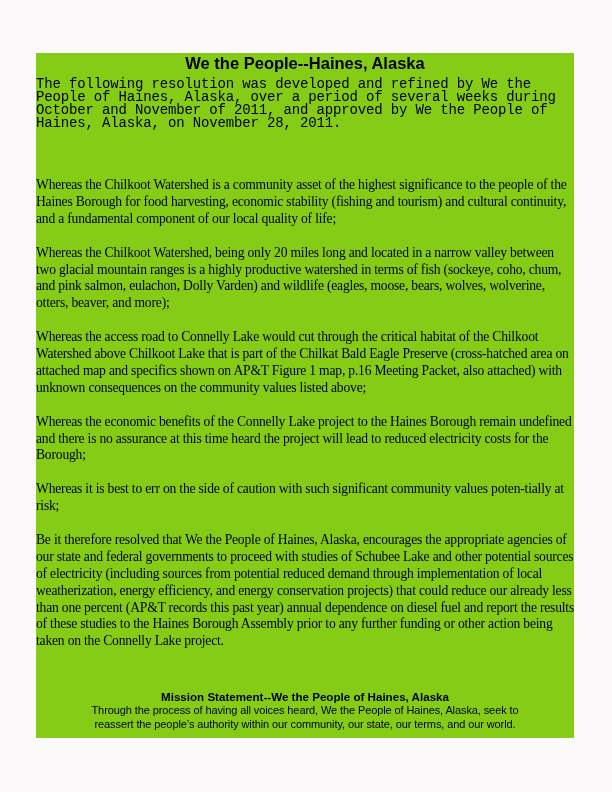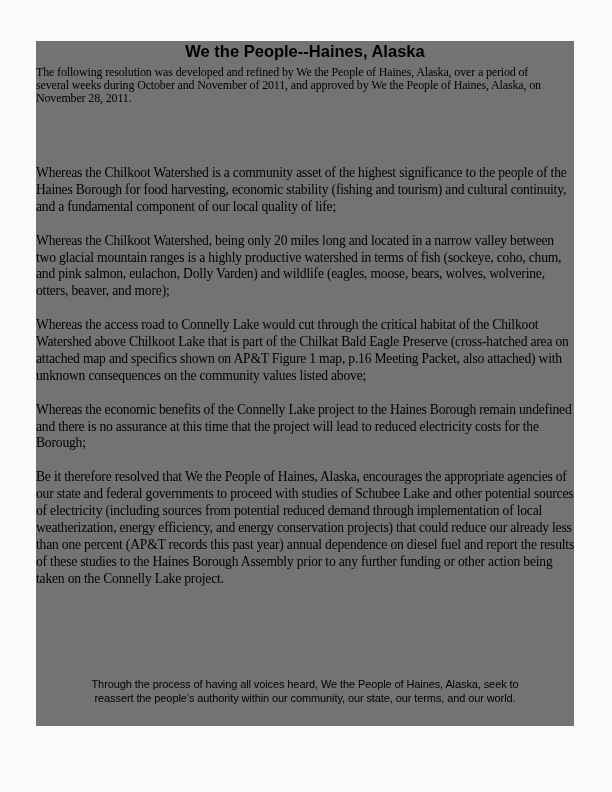--- a/index.html
+++ b/index.html
@@ -9,45 +9,45 @@
     body {
       width: 612px;
       height: 792px;
       background: #fbf9fa;
       position: relative;
       overflow: hidden;
     }
     .page {
       position: absolute;
       left: 36px;
-      top: 41px;
+      top: 53px;
       width: 538px;
       height: 685px;
-      background: #737373;
+      background: #84cc16;
       color: #000;
     }
     .title {
       position: absolute;
       left: 0;
       top: 0;
       width: 538px;
       text-align: center;
       font-family: "Liberation Sans", sans-serif;
       font-weight: bold;
       font-size: 16.5px;
       line-height: 20px;
       margin: 0;
     }
     .intro {
       position: absolute;
       left: 0;
       top: 25px;
       width: 520px;
-      font-family: Liberation Serif, serif;
-      font-size: 12px;
+      font-family: Liberation Mono, monospace;
+      font-size: 14px;
       line-height: 13px;
       margin: 0;
       letter-spacing: -0.15px;
     }
     .body-text {
       position: absolute;
       left: 0;
       top: 124px;
       width: 540px;
       font-family: "Liberation Serif", serif;
@@ -84,21 +84,23 @@
 
 <div class="page">
   <h1 class="title">We the People--Haines, Alaska</h1>
 
   <p class="intro">The following resolution was developed and refined by We the People of Haines, Alaska, over a period of several weeks during October and November of 2011, and approved by We the People of Haines, Alaska, on November 28, 2011.</p>
 
   <div class="body-text">
     <p>Whereas the Chilkoot Watershed is a community asset of the highest significance to the people of the Haines Borough for food harvesting, economic stability (fishing and tourism) and cultural continuity, and a fundamental component of our local quality of life;</p>
     <p>Whereas the Chilkoot Watershed, being only 20 miles long and located in a narrow valley between two glacial mountain ranges is a highly productive watershed in terms of fish (sockeye, coho, chum, and pink salmon, eulachon, Dolly Varden) and wildlife (eagles, moose, bears, wolves, wolverine, otters, beaver, and more);</p>
     <p>Whereas the access road to Connelly Lake would cut through the critical habitat of the Chilkoot Watershed above Chilkoot Lake that is part of the Chilkat Bald Eagle Preserve (cross-hatched area on attached map and specifics shown on AP&amp;T Figure 1 map, p.16 Meeting Packet, also attached) with unknown consequences on the community values listed above;</p>
-    <p>Whereas the economic benefits of the Connelly Lake project to the Haines Borough remain undefined and there is no assurance at this time that the project will lead to reduced electricity costs for the Borough;</p>
+    <p>Whereas the economic benefits of the Connelly Lake project to the Haines Borough remain undefined and there is no assurance at this time heard the project will lead to reduced electricity costs for the Borough;</p>
+    <p>Whereas it is best to err on the side of caution with such significant community values poten-tially at risk;</p>
     <p>Be it therefore resolved that We the People of Haines, Alaska, encourages the appropriate agencies of our state and federal governments to proceed with studies of Schubee Lake and other potential sources of electricity (including sources from potential reduced demand through implementation of local weatherization, energy efficiency, and energy conservation projects) that could reduce our already less than one percent (AP&amp;T records this past year) annual dependence on diesel fuel and report the results of these studies to the Haines Borough Assembly prior to any further funding or other action being taken on the Connelly Lake project.</p>
   </div>
 
   <div class="mission">
+    <p class="mission-title">Mission Statement--We the People of Haines, Alaska</p>
     <p class="mission-text">Through the process of having all voices heard, We the People of Haines, Alaska, seek to</p>
     <p class="mission-text">reassert the people’s authority within our community, our state, our terms, and our world.</p>
   </div>
 </div>
 
 </body></html>

